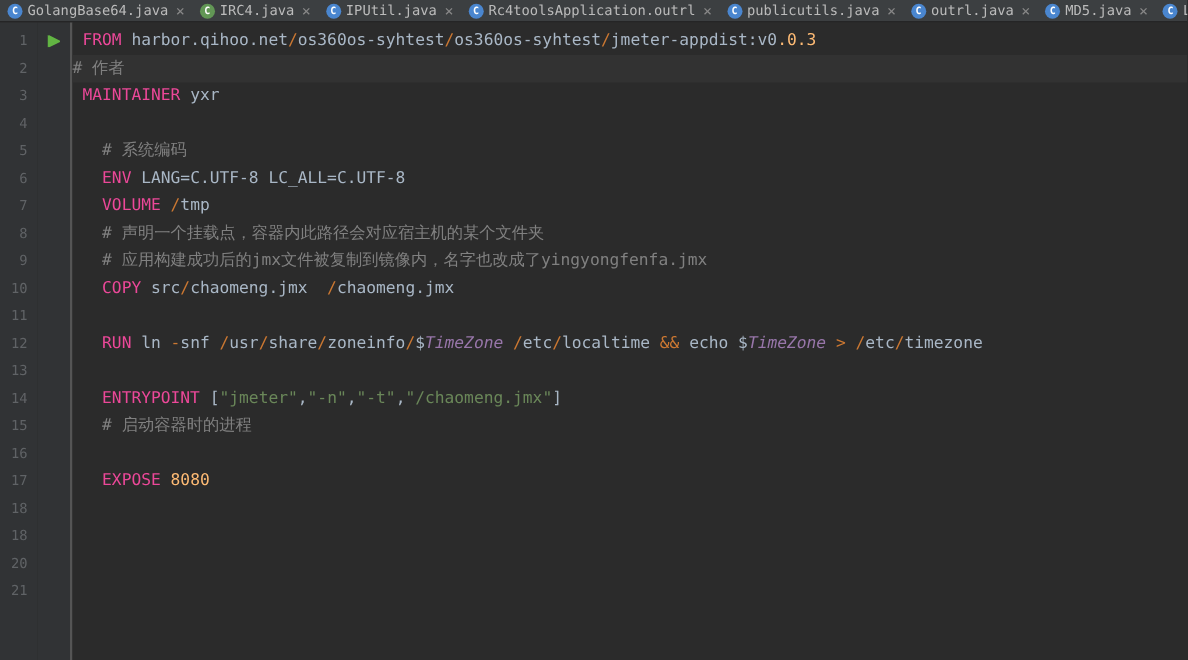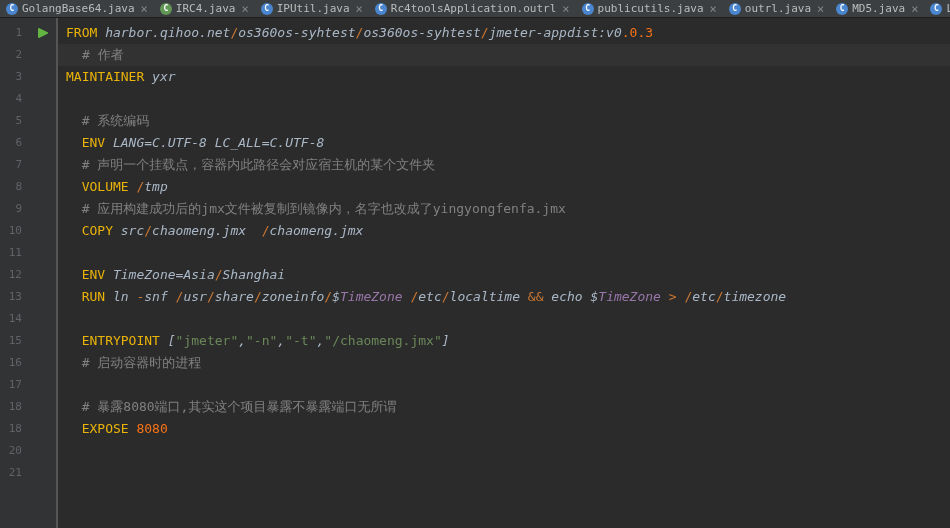--- a/index.html
+++ b/index.html
@@ -93,29 +93,29 @@
       background: #2b2b2b;
     }
     .line {
       height: 22px;
       line-height: 22px;
       white-space: pre;
     }
     .line.selected {
       background: #323232;
       margin-left: -8px;
-      padding-left: 24px;
-    }
-    .kw { color: #eab308; text-align: center; }
+      padding-left: 0;
+    }
+    .kw { color: #ec4899; text-align: center; }
     .str { color: #6a8759; }
     .cmt { color: #808080; }
-    .num { color: #f97316; margin-top: 28px; }
+    .num { color: #fdba74; margin-top: 28px; }
     .slash { color: #cc7832; }
     .var { color: #9876aa; font-style: italic; }
-    .text { color: #a9b7c6; font-style: italic; }
+    .text { color: #a9b7c6; }
     .and { color: #cc7832; }
   </style>
 </head>
 <body>
 
 <div class="tabs">
   <div class="tab">
       <span class="tab-icon icon-java">C</span>
       <span>GolangBase64.java</span>
       <span class="tab-close">×</span>
@@ -189,28 +189,26 @@
       </div>
   </div>
   <div class="margin-bar"></div>
   <div class="code">
     <div class="line"><span class="kw">FROM</span> <span class="text">harbor.qihoo.net</span><span class="slash">/</span><span class="text">os360os-syhtest</span><span class="slash">/</span><span class="text">os360os-syhtest</span><span class="slash">/</span><span class="text">jmeter-appdist:v0</span><span class="num">.0.3</span></div>
     <div class="line selected"><span class="cmt"># 作者</span></div>
     <div class="line"><span class="kw">MAINTAINER</span> <span class="text">yxr</span></div>
     <div class="line"></div>
     <div class="line">  <span class="cmt"># 系统编码</span></div>
     <div class="line">  <span class="kw">ENV</span> <span class="text">LANG=C.UTF-8 LC_ALL=C.UTF-8</span></div>
+    <div class="line">  <span class="kw">VOLUME</span> <span class="slash">/</span><span class="text">tmp</span></div>
     <div class="line">  <span class="cmt"># 声明一个挂载点，容器内此路径会对应宿主机的某个文件夹</span></div>
-    <div class="line">  <span class="kw">VOLUME</span> <span class="slash">/</span><span class="text">tmp</span></div>
     <div class="line">  <span class="cmt"># 应用构建成功后的jmx文件被复制到镜像内，名字也改成了yingyongfenfa.jmx</span></div>
     <div class="line">  <span class="kw">COPY</span> <span class="text">src</span><span class="slash">/</span><span class="text">chaomeng.jmx  </span><span class="slash">/</span><span class="text">chaomeng.jmx</span></div>
     <div class="line"></div>
-    <div class="line">  <span class="kw">ENV</span> <span class="text">TimeZone=Asia</span><span class="slash">/</span><span class="text">Shanghai</span></div>
     <div class="line">  <span class="kw">RUN</span> <span class="text">ln </span><span class="slash">-</span><span class="text">snf </span><span class="slash">/</span><span class="text">usr</span><span class="slash">/</span><span class="text">share</span><span class="slash">/</span><span class="text">zoneinfo</span><span class="slash">/</span><span class="text">$</span><span class="var">TimeZone</span> <span class="slash">/</span><span class="text">etc</span><span class="slash">/</span><span class="text">localtime </span><span class="and">&amp;&amp;</span><span class="text"> echo </span><span class="text">$</span><span class="var">TimeZone</span> <span class="slash">&gt;</span> <span class="slash">/</span><span class="text">etc</span><span class="slash">/</span><span class="text">timezone</span></div>
     <div class="line"></div>
     <div class="line">  <span class="kw">ENTRYPOINT</span> <span class="text">[</span><span class="str">"jmeter"</span><span class="text">,</span><span class="str">"-n"</span><span class="text">,</span><span class="str">"-t"</span><span class="text">,</span><span class="str">"/chaomeng.jmx"</span><span class="text">]</span></div>
     <div class="line">  <span class="cmt"># 启动容器时的进程</span></div>
     <div class="line"></div>
-    <div class="line">  <span class="cmt"># 暴露8080端口,其实这个项目暴露不暴露端口无所谓</span></div>
     <div class="line">  <span class="kw">EXPOSE</span> <span class="num">8080</span></div>
     <div class="line"></div>
   </div>
 </div>
 
 </body></html>

